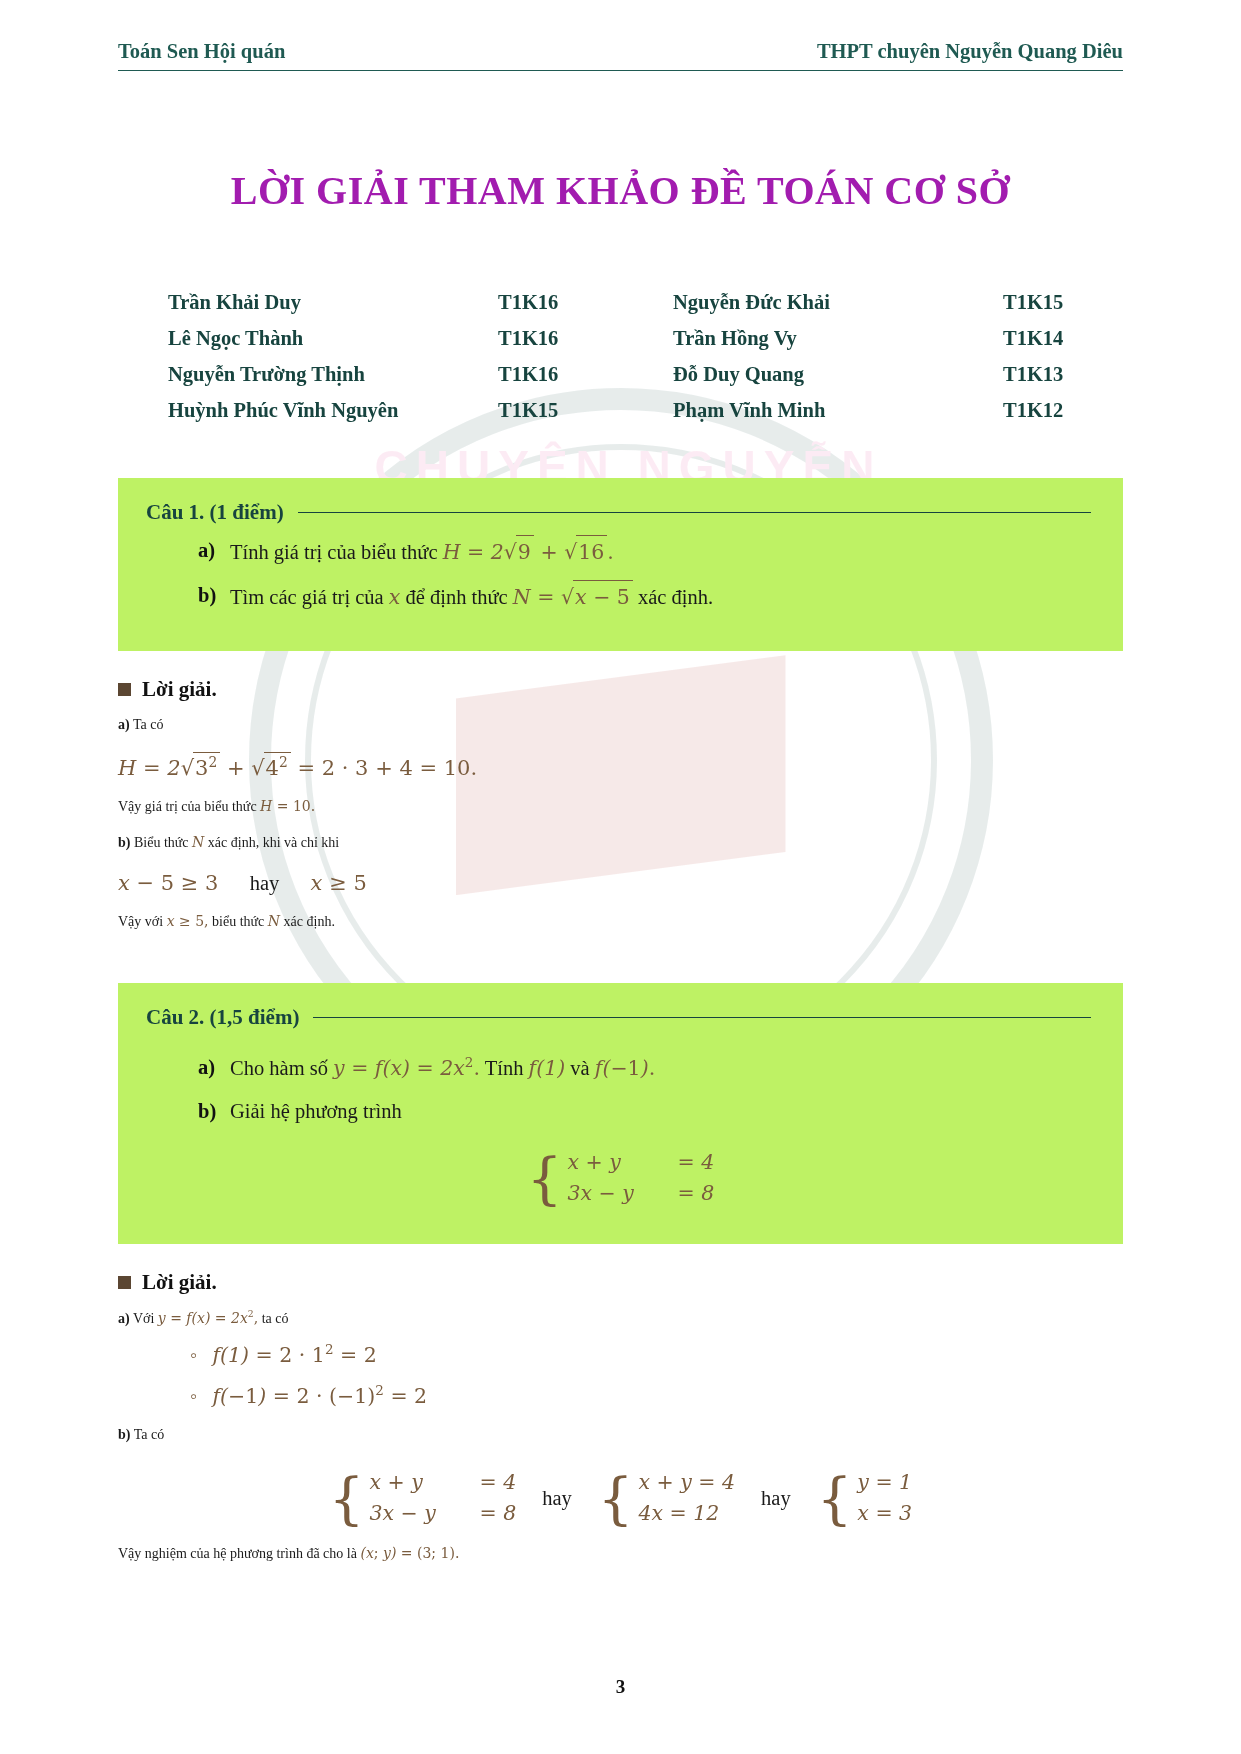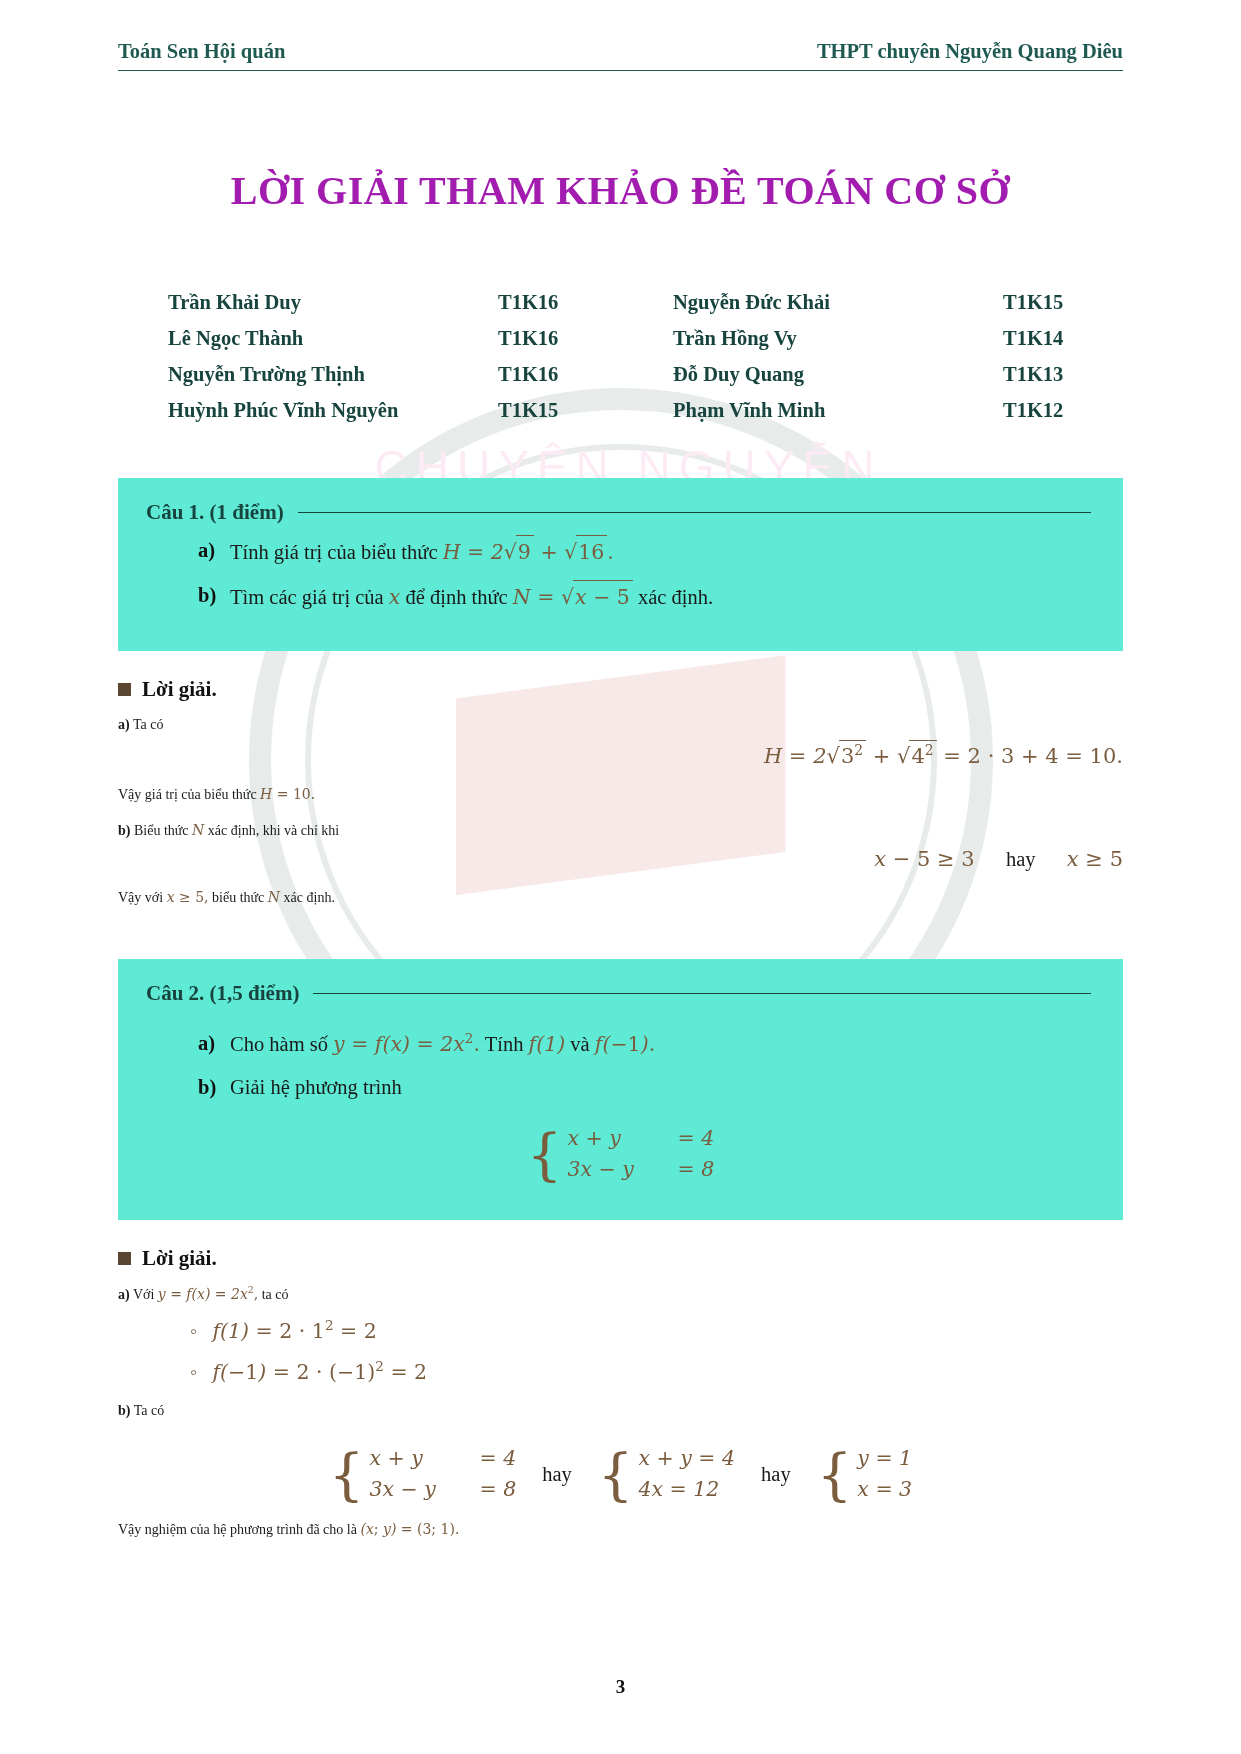--- a/index.html
+++ b/index.html
@@ -58,21 +58,21 @@
     transform: translate(-50%,-50%);
     width: 330px; height: 240px;
     background: #b2342c;
     clip-path: polygon(0 18%, 100% 0, 100% 82%, 0 100%);
   }
   .wm-text-top, .wm-text-bottom {
     position: absolute;
     left: 16px; right: 0;
     text-align: center;
     font-family: "Liberation Sans", sans-serif;
-    font-weight: normal;
+    font-weight: bold;
     color: #ec4899;
     letter-spacing: 8px;
     font-size: 46px;
   }
   .wm-text-top { top: 60px; }
   .wm-text-bottom { bottom: 60px; font-size: 40px; letter-spacing: 14px; }
 
   
   .content {
     position: relative;
@@ -126,21 +126,21 @@
     white-space: nowrap;
   }
   .col-name-l { width: 330px; }
   .col-code-l { width: 175px; }
   .col-name-r { width: 330px; }
   .col-code-r { width: 70px; text-align: left; }
 
   
   .problem {
     margin-top: 50px;
-    background: #5eead4;
+    background: #bef264;
     padding: 22px 28px 26px 28px;
     box-sizing: border-box;
   }
   .problem-head {
     display: flex;
     align-items: center;
     gap: 14px;
     font-weight: bold;
     font-size: 21px;
     color: #17443f;
@@ -185,23 +185,23 @@
     background: #5b4632;
     display: inline-block;
   }
   .para {
     font-size: 14px;
     line-height: 1.62;
     margin-top: 12px;
   }
   .para b { font-weight: bold; }
   .display {
-    text-align: right;
+    text-align: left;
     font-size: 21px;
-    margin: 4px 0 14px 0;
+    margin: 16px 0 14px 0;
   }
   .bullets {
     list-style: none;
     margin: 8px 0 0 0;
     padding: 0;
     font-size: 20.5px;
   }
   .bullets li {
     margin: 0 0 10px 72px;
     line-height: 1.5;

